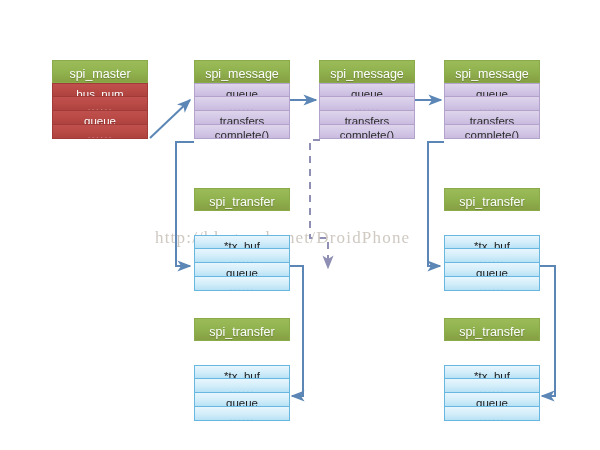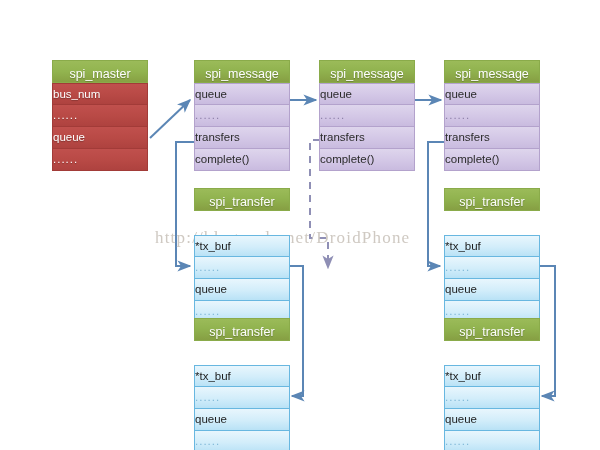--- a/index.html
+++ b/index.html
@@ -61,22 +61,23 @@
     color: #ffffff;
     background: linear-gradient(to bottom, #9bbb59 0%, #91b34f 45%, #869f43 100%);
     border: 1px solid #8aab4a;
     box-sizing: border-box;
     text-shadow: 0 1px 1px rgba(0,0,0,0.25);
     white-space: nowrap;
     overflow: hidden;
   }
 
   .struct .row {
-    height: 22px;
+    height: 14px;
     line-height: 21px;
+    text-align: center;
     font-size: 11.5px;
     box-sizing: border-box;
     white-space: nowrap;
     overflow: hidden;
   }
 
   
   .struct.master .row {
     background: linear-gradient(to bottom, #c0504d 0%, #b94a46 50%, #ae423f 100%);
     border: 1px solid #a23b38;

